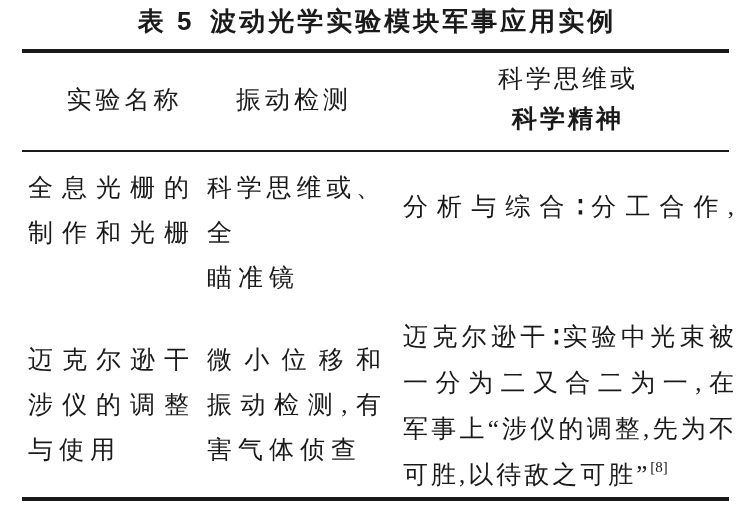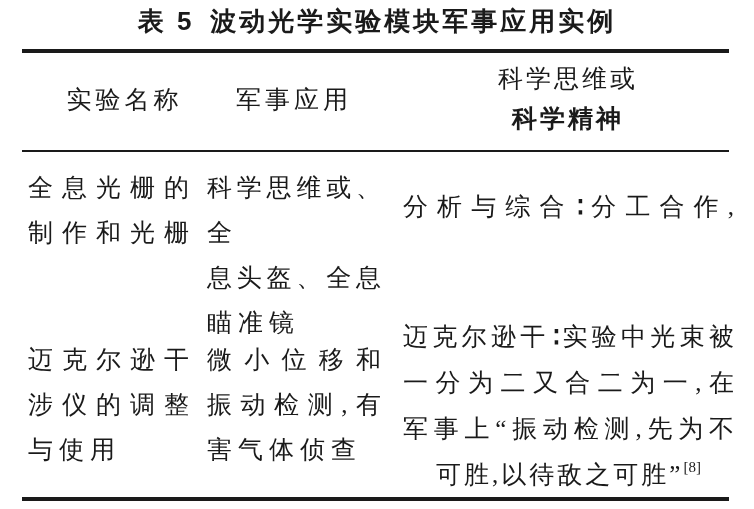--- a/index.html
+++ b/index.html
@@ -56,21 +56,21 @@
   .r1c1 { left: 28px;  top: 165px; width: 161px; }
   .r1c2 { left: 207px; top: 165px; width: 174px; }
   .r1c3 { left: 403px; top: 184px; width: 331px; }
   .r2c1 { left: 28px;  top: 337px; width: 161px; }
   .r2c2 { left: 207px; top: 337px; width: 174px; }
   .r2c3 { left: 403px; top: 314px; width: 331px; line-height: 46px; }
 
   .ln   { text-align: left; }
   .ln.j { text-align: justify; text-align-last: justify; }
   .ln.s { letter-spacing: 6px; }
-  .ln.s2 { letter-spacing: 3px; text-align: center; }
+  .ln.s2 { letter-spacing: 3px; }
 
   sup.cite {
     font-size: 15px;
     letter-spacing: 0;
     position: relative;
     top: -2px;
     vertical-align: super;
     line-height: 0;
   }
 </style>
@@ -79,53 +79,52 @@
 
 <div class="page">
 
   <div class="title">
     <span class="tlabel">表 5</span><span class="ttext">波动光学实验模块军事应用实例</span>
   </div>
 
   <div class="rule thick rule-top"></div>
 
   <div class="hcell h1">实验名称</div>
-  <div class="hcell h2">军事应用</div>
+  <div class="hcell h2">振动检测</div>
   <div class="hcell h3">
     <div class="ln" style="text-align:center;">科学思维或</div>
     <div class="ln" style="text-align:center;font-weight:bold;">科学精神</div>
   </div>
 
   <div class="rule thin rule-header"></div>
 
   <div class="cell r1c1">
     <div class="ln j">全息光栅的</div>
     <div class="ln j">制作和光栅</div>
   </div>
   <div class="cell r1c2">
     <div class="ln j">科学思维或、全</div>
-    <div class="ln j">息头盔、全息</div>
     <div class="ln s">瞄准镜</div>
   </div>
   <div class="cell r1c3">
     <div class="ln j">分析与综合∶分工合作,</div>
   </div>
 
   <div class="cell r2c1">
     <div class="ln j">迈克尔逊干</div>
     <div class="ln j">涉仪的调整</div>
     <div class="ln s">与使用</div>
   </div>
   <div class="cell r2c2">
     <div class="ln j">微小位移和</div>
     <div class="ln j">振动检测,有</div>
     <div class="ln s">害气体侦查</div>
   </div>
   <div class="cell r2c3">
     <div class="ln j">迈克尔逊干∶实验中光束被</div>
     <div class="ln j">一分为二又合二为一,在</div>
-    <div class="ln j">军事上“振动检测,先为不</div>
+    <div class="ln j">军事上“涉仪的调整,先为不</div>
     <div class="ln s2"><span>可胜,以待敌之可胜”</span><sup class="cite">[8]</sup></div>
   </div>
 
   <div class="rule thick rule-bottom"></div>
 
 </div>
 
 </body></html>

